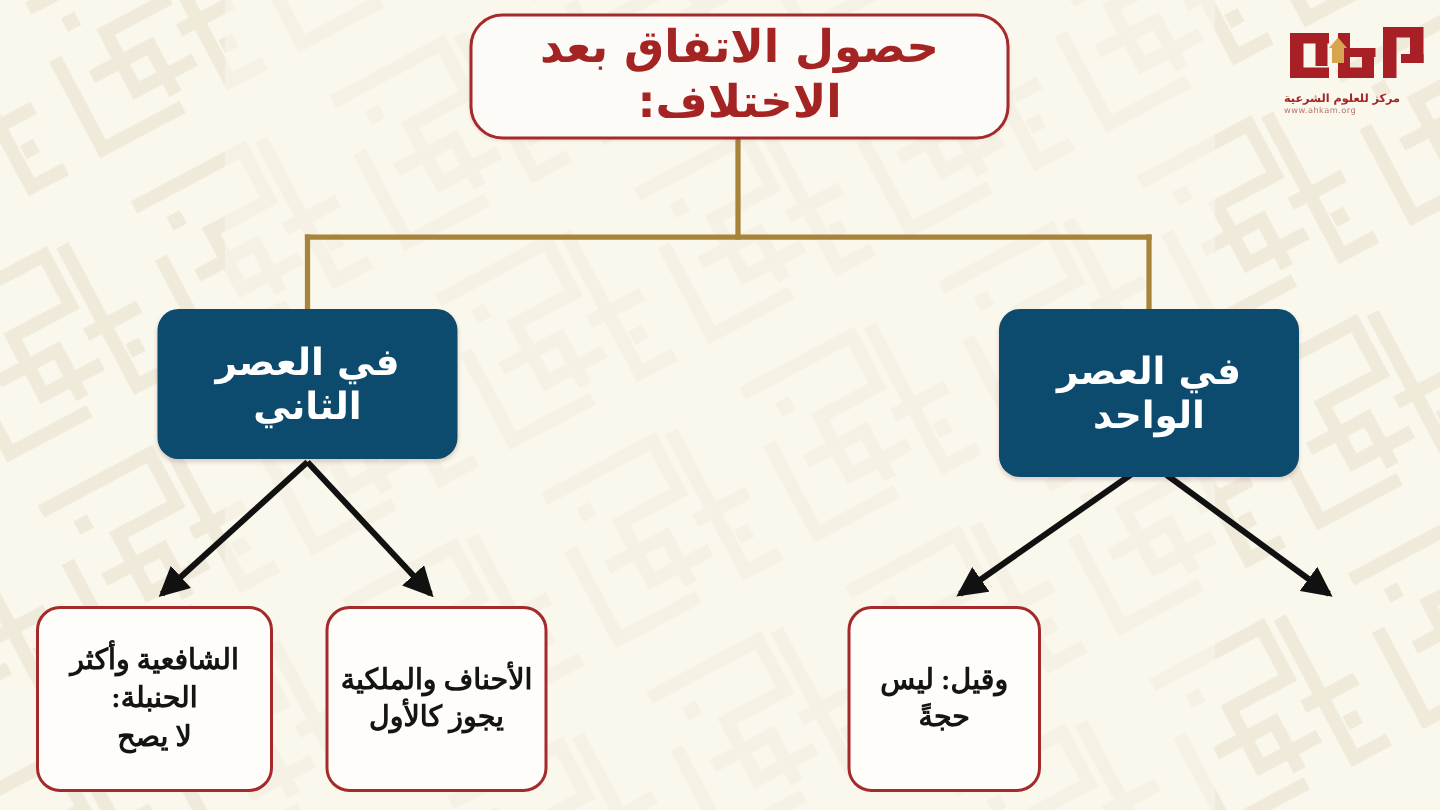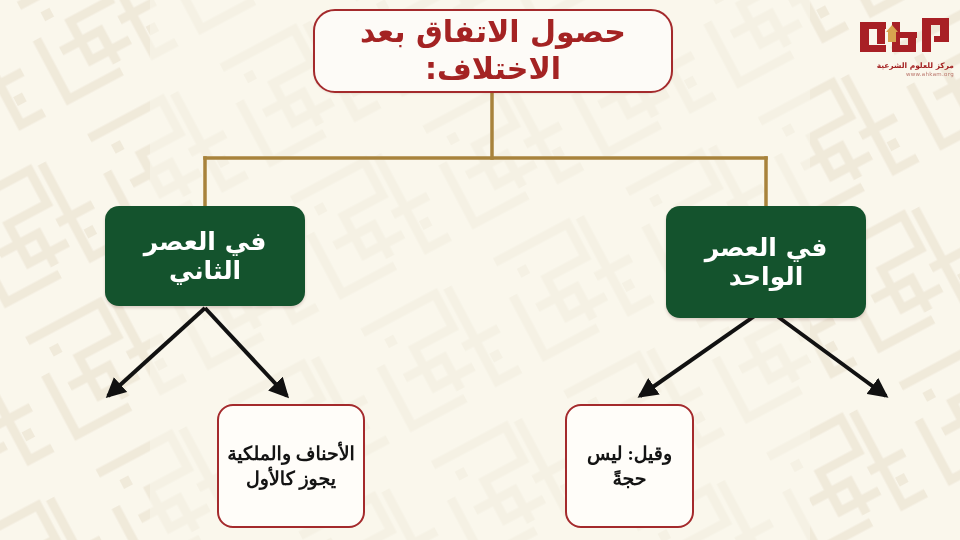--- a/index.html
+++ b/index.html
@@ -66,21 +66,21 @@
     text-align: center;
     letter-spacing: 0.5px;
     padding: 0 14px;
     direction: rtl;
   }
 
   
   .branch-node {
     position: absolute;
     z-index: 3;
-    background: #14532d;
+    background: #0c4a6e;
     border-radius: 14px;
     box-sizing: border-box;
     display: flex;
     align-items: center;
     justify-content: center;
     box-shadow: 0 2px 3px rgba(90,30,25,0.18);
   }
   .branch-node .branch-text {
     color: #ffffff;
     font-family: "DejaVu Sans", "Liberation Sans", sans-serif;
@@ -123,21 +123,21 @@
   #leaf-majority       { left: 838px; top: 404px; width: 108px; height: 124px; }
 
   
   #logo {
     position: absolute;
     left: 856px;
     top: 14px;
     width: 98px;
     height: 80px;
     z-index: 4;
-    text-align: right;
+    text-align: left;
     direction: rtl;
   }
   #logo .logo-mark {
     display: block;
     width: 98px;
     height: 46px;
   }
   #logo .logo-subtitle {
     display: block;
     margin-top: 2px;
@@ -213,20 +213,24 @@
   </div>
 
   <div id="branch-second-era" class="branch-node">
     <span class="branch-text">في العصر الثاني</span>
   </div>
 
   <div id="branch-one-era" class="branch-node">
     <span class="branch-text">في العصر الواحد</span>
   </div>
 
+  <div id="leaf-shafii-hanbali" class="leaf-node">
+    <span class="leaf-text">الشافعية وأكثر الحنبلة:
+لا يصح</span>
+  </div>
 
   <div id="leaf-not-proof" class="leaf-node">
     <span class="leaf-text">وقيل: ليس
 حجةً</span>
   </div>
 
   <div id="leaf-hanafi-maliki" class="leaf-node">
     <span class="leaf-text">الأحناف والملكية
 يجوز كالأول</span>
   </div>

